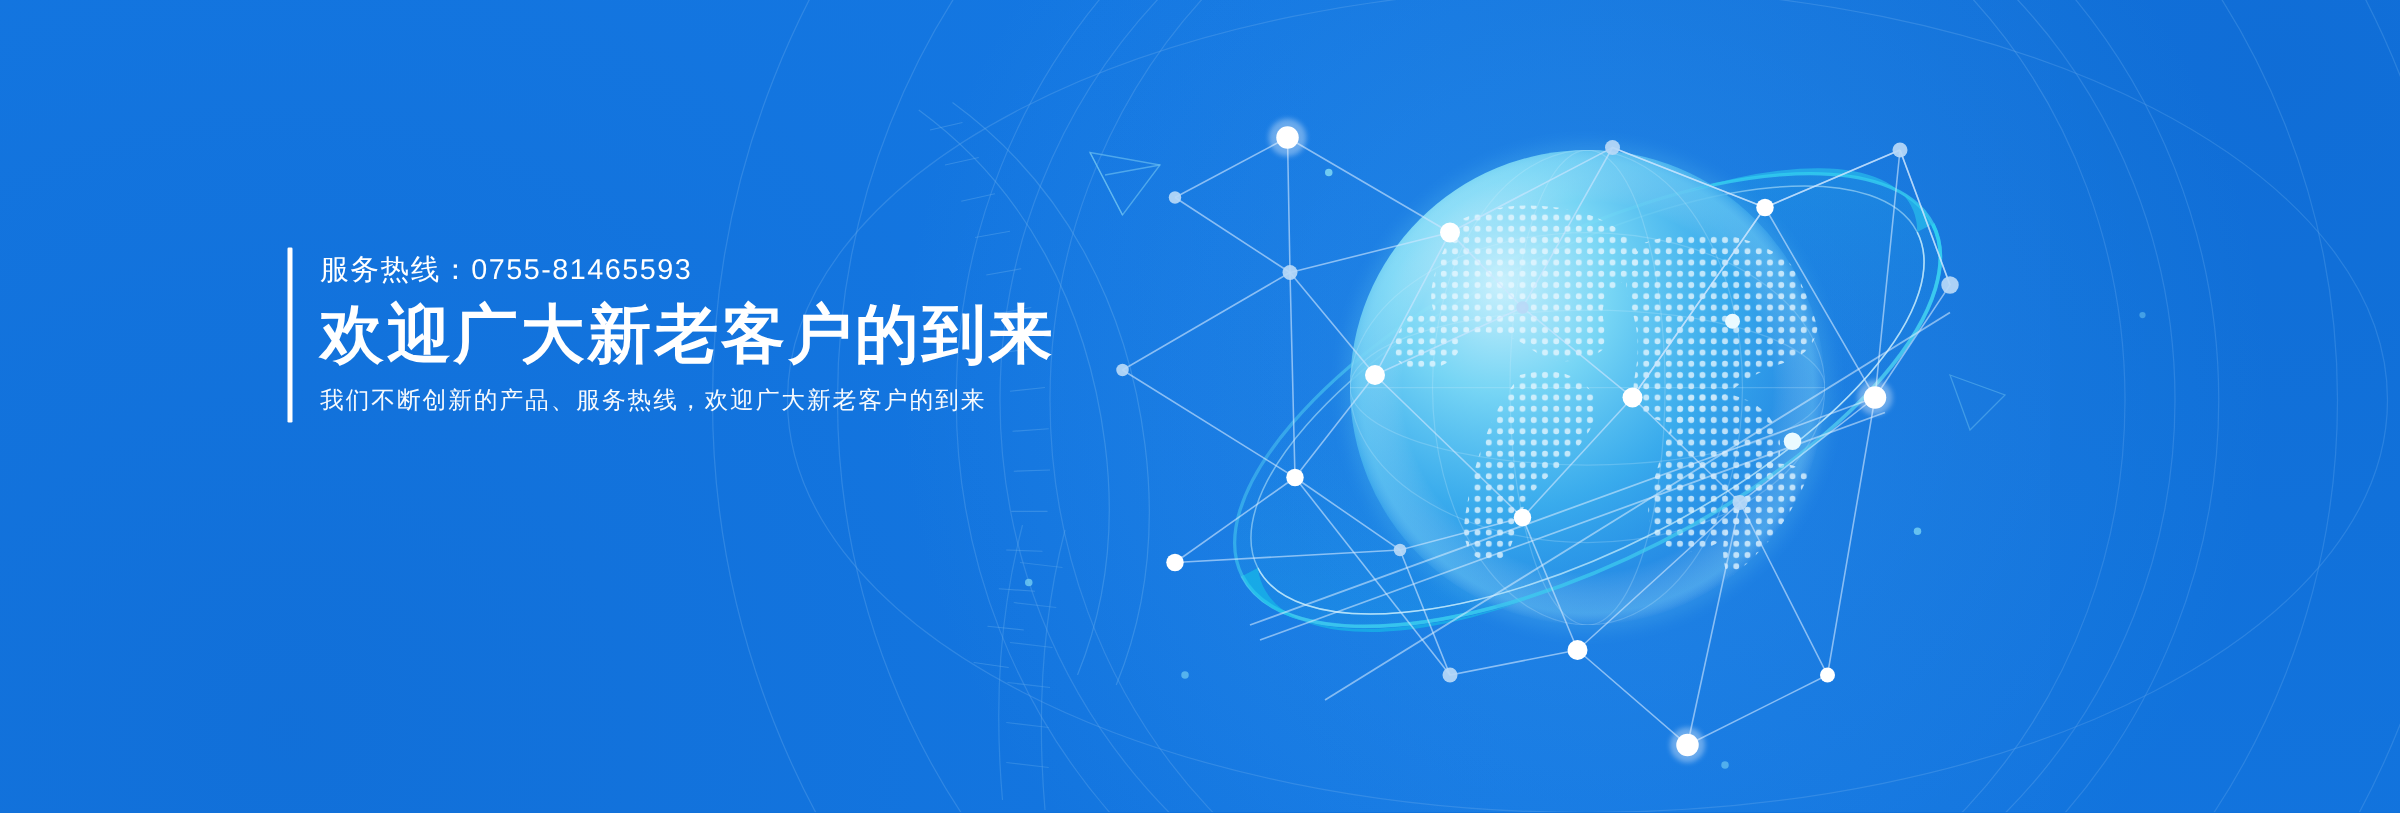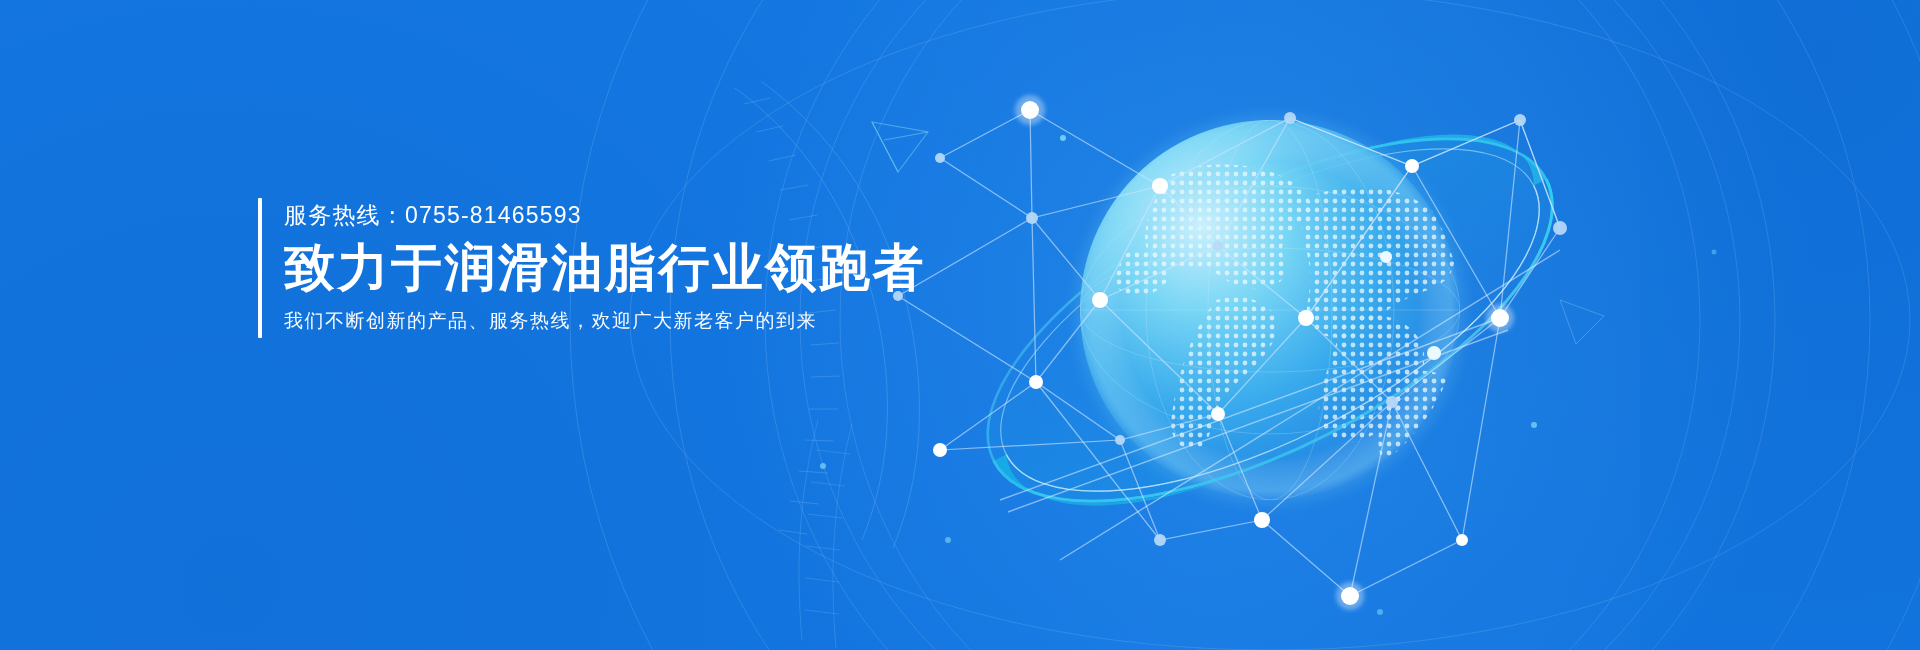--- a/index.html
+++ b/index.html
@@ -16,21 +16,21 @@
       radial-gradient(circle at 66% 47%, rgba(90,190,255,0.22) 0%, rgba(20,120,227,0) 42%),
       radial-gradient(circle at 12% 90%, rgba(10,90,190,0.28) 0%, rgba(20,120,227,0) 55%),
       radial-gradient(circle at 95% 8%, rgba(10,88,185,0.30) 0%, rgba(20,120,227,0) 50%);
     pointer-events:none;
   }
   .art{position:absolute;inset:0;}
   .art svg{display:block;width:1920px;height:650px;}
 
   
   .copy{
-    position:absolute;left:258px;top:198px;
+    position:absolute;left:230px;top:198px;
     display:flex;align-items:center;
   }
   .accent-bar{
     width:4px;background:#ffffff;border-radius:1px;
     margin-right:22px;align-self:stretch;
   }
   .copy-text{padding:2px 0 4px 0;}
   .phone{
     color:#ffffff;font-size:23px;line-height:30px;letter-spacing:1.2px;
     font-weight:400;white-space:nowrap;margin:0 0 8px 0;
@@ -259,18 +259,18 @@
     </g>
 
     <rect x="1640" y="0" width="280" height="650" fill="#0e6ed4" opacity="0.10"></rect>
   </svg>
   </div>
 
   <div class="copy">
     <div class="accent-bar"></div>
     <div class="copy-text">
       <div class="phone">服务热线：0755-81465593</div>
-      <div class="headline">致力于润滑油脂行业领跑者</div>
+      <div class="headline">欢迎广大新老客户的到来</div>
       <div class="subhead">我们不断创新的产品、服务热线，欢迎广大新老客户的到来</div>
     </div>
   </div>
 
 </div>
 
 </body></html>

